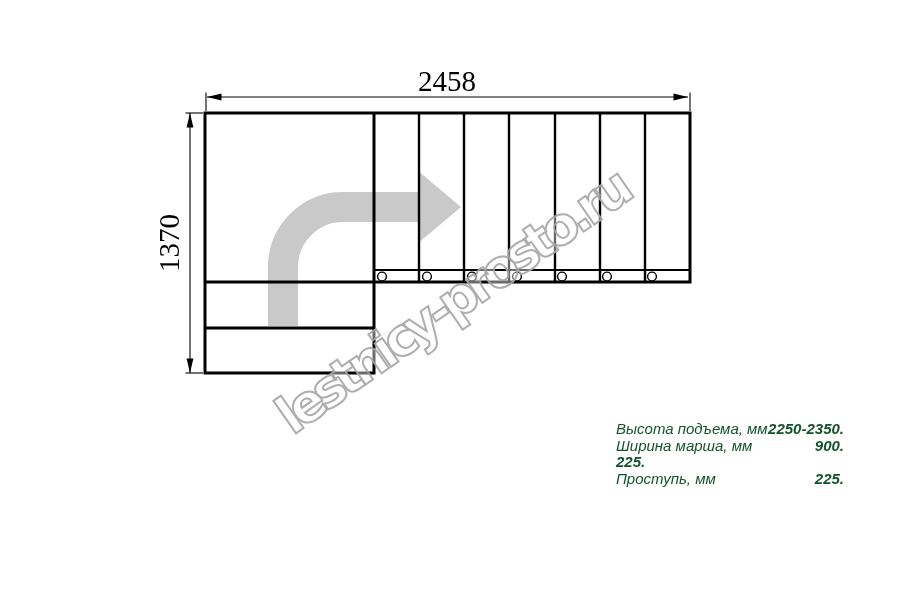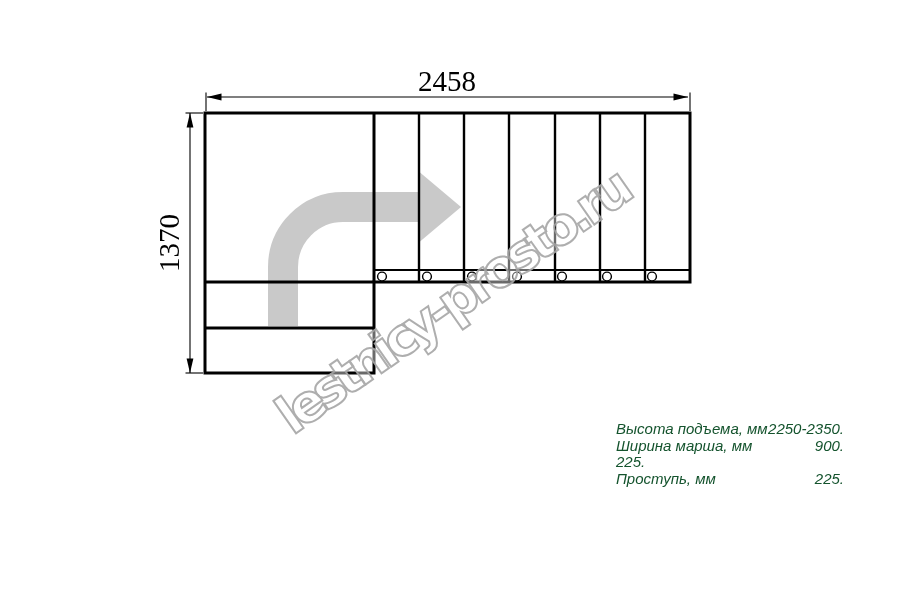--- a/index.html
+++ b/index.html
@@ -27,21 +27,21 @@
   }
   .specs{
     position:absolute;left:616px;top:421px;width:228px;
   }
   .spec-row{
     display:flex;justify-content:space-between;align-items:baseline;
     font-family:"Liberation Sans",sans-serif;
     font-style:italic;font-size:15px;line-height:16.6px;color:#14532d;
   }
   .spec-label{text-align:left;}
-  .spec-value{text-align:right;}
+  .spec-value{text-align:right;font-weight:bold;}
 </style>
 </head>
 <body>
 
 <div class="canvas">
 
   <svg width="900" height="600" viewBox="0 0 900 600">
 
     <g>
       <path d="M 283 326 V 267 A 60 60 0 0 1 343 207 H 420" fill="none" stroke-width="30" stroke="#c9c9c9"></path>

